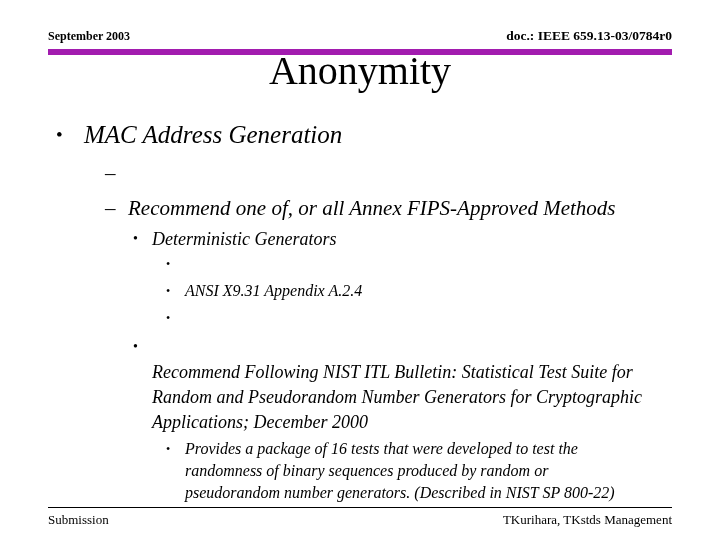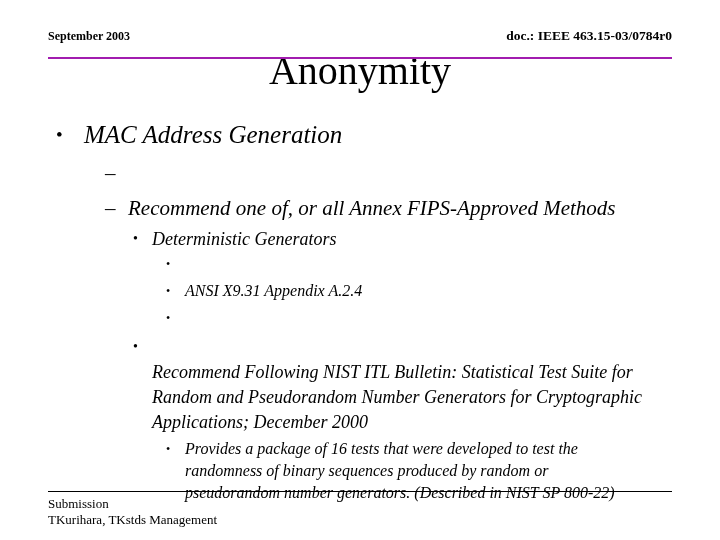--- a/index.html
+++ b/index.html
@@ -15,22 +15,22 @@
 
   
   .header {
     position: absolute;
     top: 28px;
     left: 48px;
     right: 48px;
     display: flex;
     justify-content: space-between;
     align-items: flex-end;
-    border-bottom: 2px solid #a21caf;
-    padding-bottom: 13px;
+    border-bottom: 6px solid #a21caf;
+    padding-bottom: 5px;
   }
   .header .date  { font-size: 12px; font-weight: bold; }
   .header .docno { font-size: 13.5px; font-weight: bold; }
 
   
   .title {
     margin: 0;
     padding-top: 48px;
     text-align: center;
     font-size: 40px;
@@ -71,31 +71,30 @@
     position: absolute;
     left: 48px;
     right: 48px;
     bottom: 12px;
     display: flex;
     justify-content: space-between;
     align-items: flex-start;
     border-top: 1px solid #000000;
     padding-top: 4px;
     font-size: 13px;
-    flex-direction: column;
   }
 </style>
 </head>
 <body>
 
 <div class="slide">
 
   <div class="header">
     <span class="date">September 2003</span>
-    <span class="docno">doc.: IEEE 463.15-03/0784r0</span>
+    <span class="docno">doc.: IEEE 659.13-03/0784r0</span>
   </div>
 
   <h1 class="title">Anonymity</h1>
 
   <div class="content">
 
     <div class="row lvl1">
       <span class="marker">•</span>
       <span class="text">MAC Address Generation</span>
     </div>

